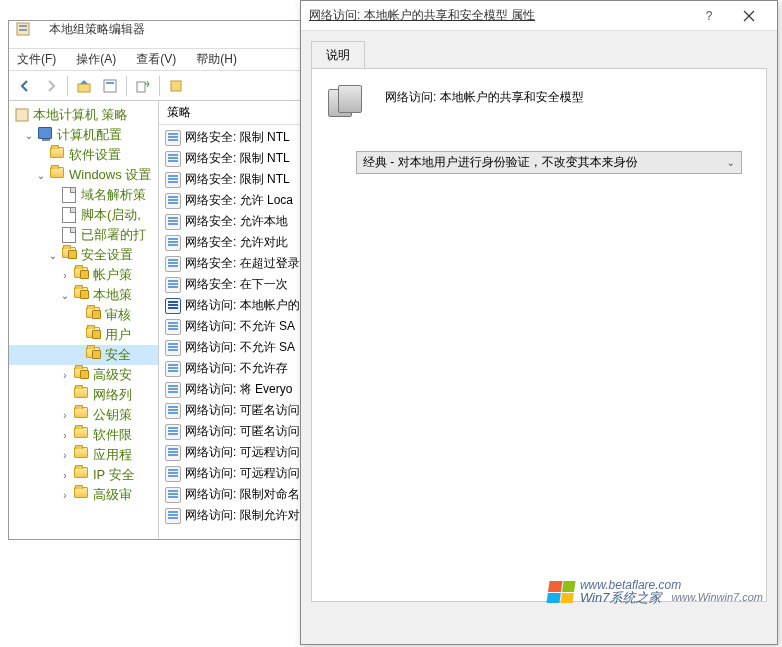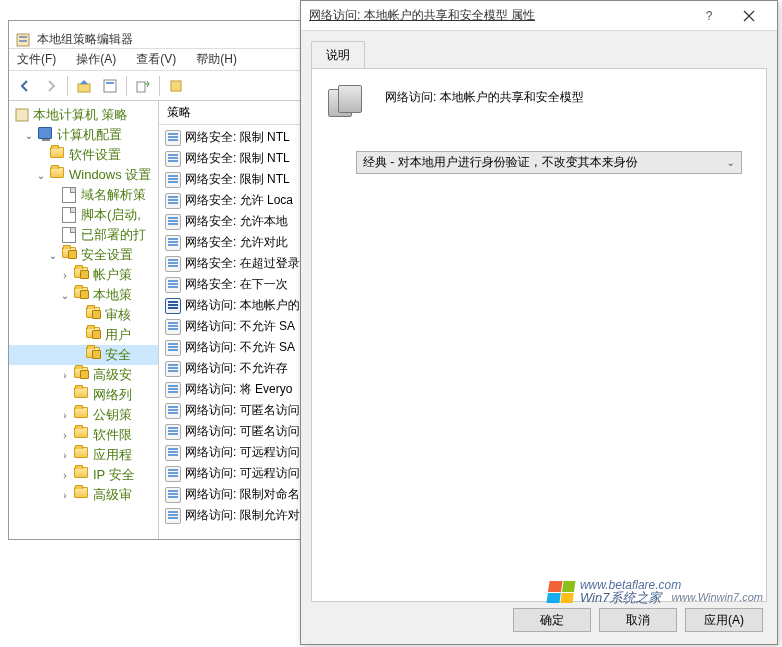--- a/index.html
+++ b/index.html
@@ -1,20 +1,20 @@
 <!DOCTYPE html>
 <html><head>
 <meta charset="utf-8">
 <style>
 * { margin: 0; padding: 0; box-sizing: border-box; font-family: "Microsoft YaHei", "Segoe UI", Tahoma, sans-serif; font-size: 12px; }
 body { background: #fff; width: 782px; height: 647px; position: relative; overflow: hidden; }
 
 
 .main-window { position: absolute; left: 8px; top: 20px; width: 542px; height: 520px; background: #fff; border: 1px solid #999; }
-.title-bar { height: 28px; background: #fff; border-bottom: 1px solid #ddd; display: flex; align-items: flex-end; padding: 0 6px; }
+.title-bar { height: 28px; background: #fff; border-bottom: 1px solid #ddd; display: flex; align-items: flex-start; padding: 0 6px; gap: 12px; }
 .title-icon { width: 16px; height: 16px; margin-right: 6px; }
 .title-text { font-size: 12px; color: #333; }
 .menu-bar { height: 22px; display: flex; align-items: center; padding: 0 4px; gap: 12px; border-bottom: 1px solid #ddd; }
 .menu-item { font-size: 12px; color: #333; padding: 2px 4px; cursor: default; }
 .toolbar { height: 30px; display: flex; align-items: center; padding: 0 4px; gap: 2px; border-bottom: 1px solid #ccc; }
 .tool-btn { width: 24px; height: 24px; display: flex; align-items: center; justify-content: center; border: 1px solid transparent; }
 .tool-sep { width: 1px; height: 20px; background: #ccc; margin: 0 2px; }
 
 .content-area { display: flex; height: calc(100% - 80px); }
 .tree-panel { width: 150px; border-right: 1px solid #ccc; overflow: hidden; padding: 4px 0; }
@@ -427,18 +427,13 @@
         <div></div>
       </div>
     <div class="wm-text">
       <div class="l1">www.betaflare.com</div>
       <div style="display:flex;gap:10px;align-items:center">
         <span style="font-size:13px">Win7系统之家</span>
         <span class="l2">www.Winwin7.com</span>
       </div>
     </div>
   </div>
-  <div class="dialog-buttons">
-    <div class="btn">确定</div>
-    <div class="btn">取消</div>
-    <div class="btn">应用(A)</div>
-  </div>
 </div>
 
 </body></html>

